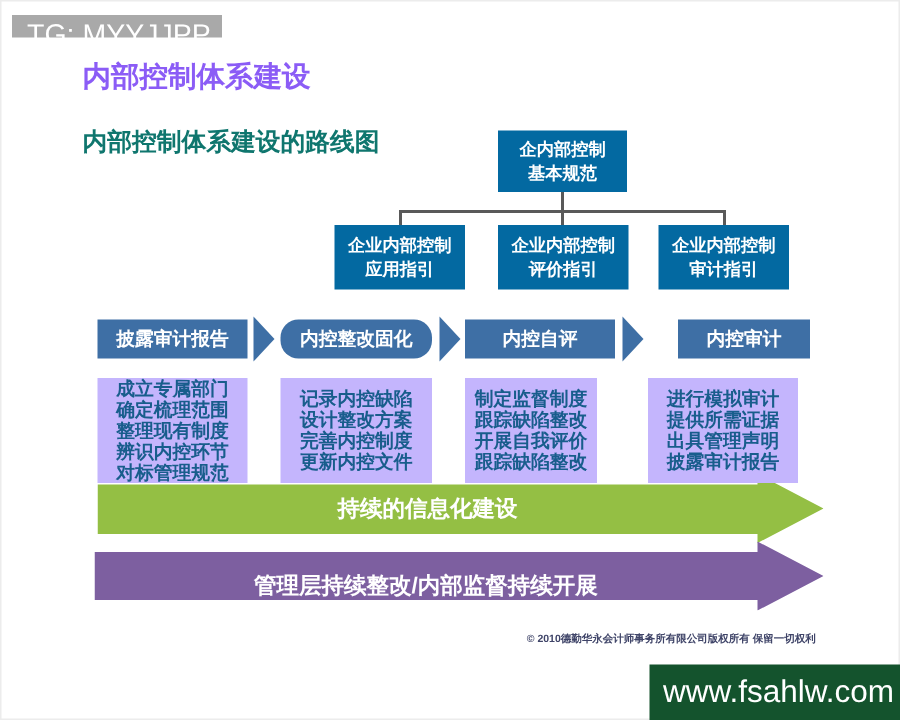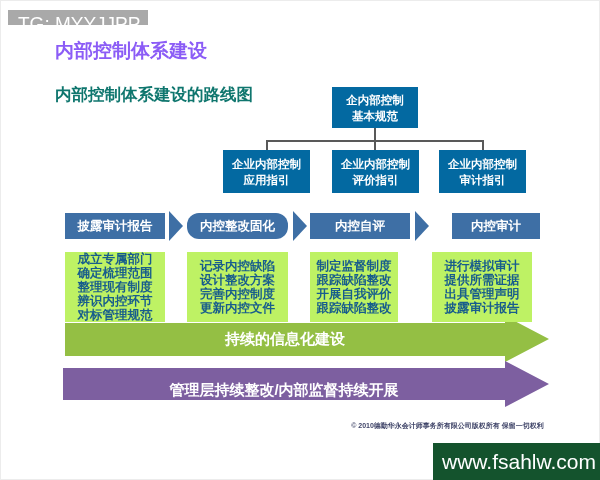--- a/index.html
+++ b/index.html
@@ -38,21 +38,21 @@
   .sh2{left:187px;width:101px;border-radius:12px;}
   .sh3{left:310px;width:100px;}
   .sh4{left:432px;width:88px;margin-left:20px;}
 
   .chev{position:absolute;top:211px;width:0;height:0;
         border-left:14px solid #3e6fa5;border-top:15px solid transparent;
         border-bottom:15px solid transparent;}
   .cv1{left:169px;} .cv2{left:293px;} .cv3{left:415px;}
 
   
-  .stage-box{position:absolute;top:252px;height:70px;background:#bef264;color:#185d8c;
+  .stage-box{position:absolute;top:252px;height:70px;background:#c4b5fd;color:#185d8c;
         display:flex;flex-direction:column;align-items:center;justify-content:center;
         font-size:12.5px;font-weight:bold;line-height:14px;text-align:center;z-index:2;}
   .sb1{left:65px;width:100px;}
   .sb2{left:187px;width:101px;}
   .sb3{left:310px;width:88px;}
   .sb4{left:432px;width:100px;}
 
   
   .arrow-svg{position:absolute;z-index:1;}
   .arrow-green{left:65px;top:316px;}

